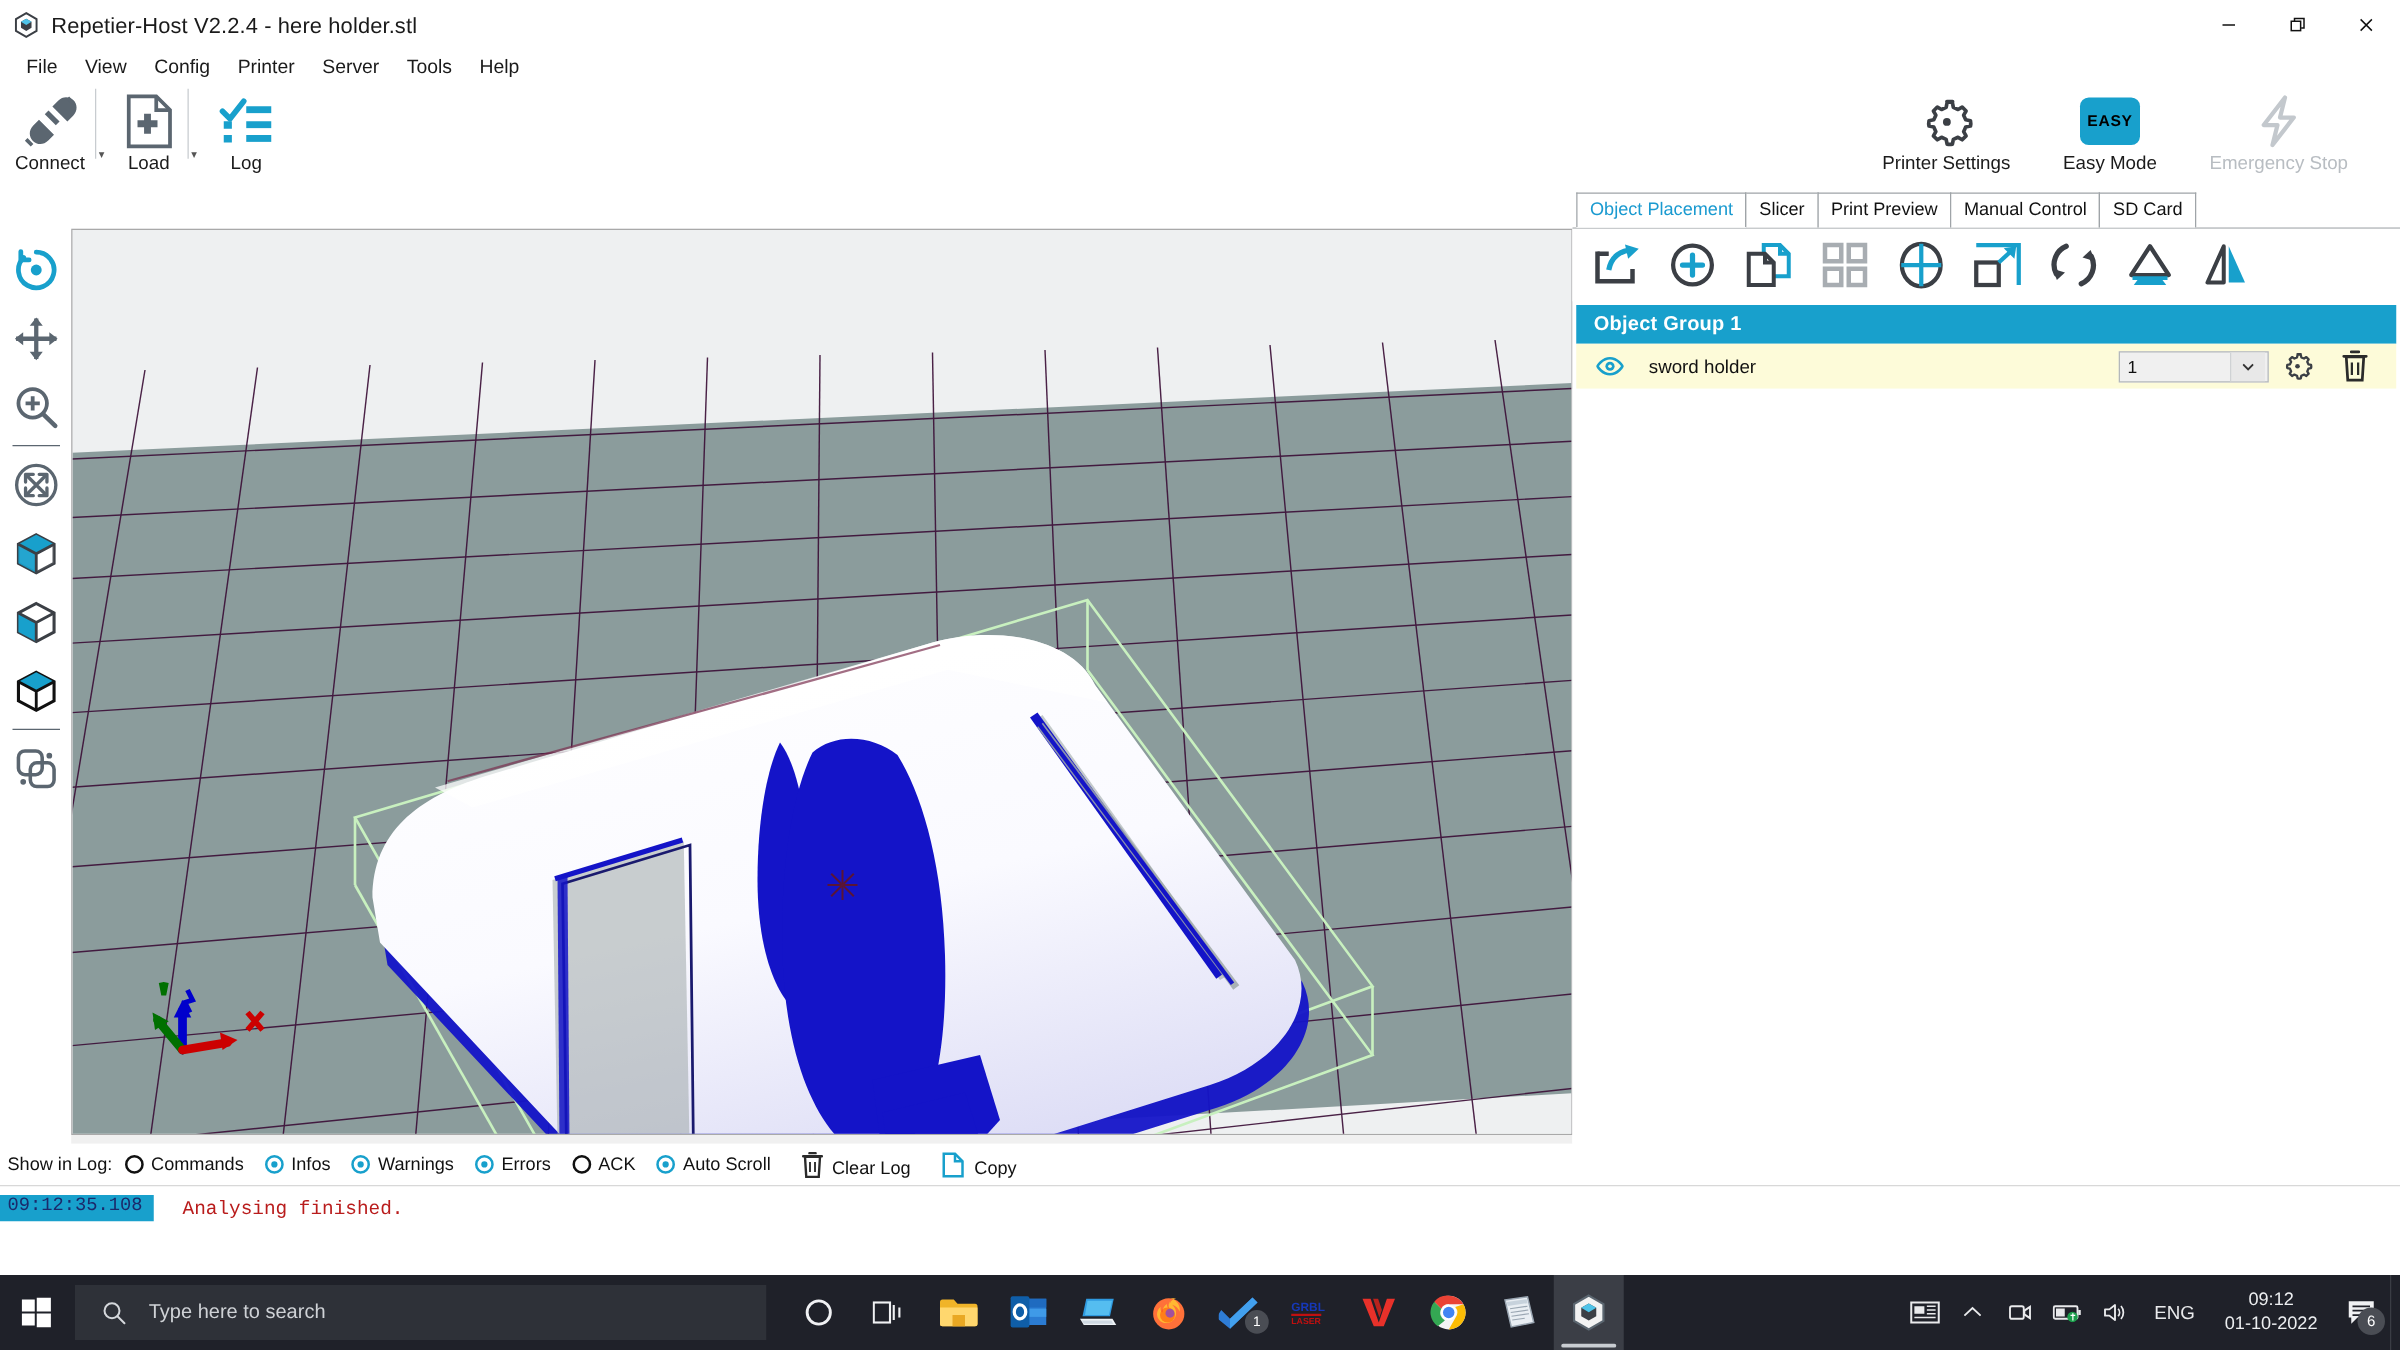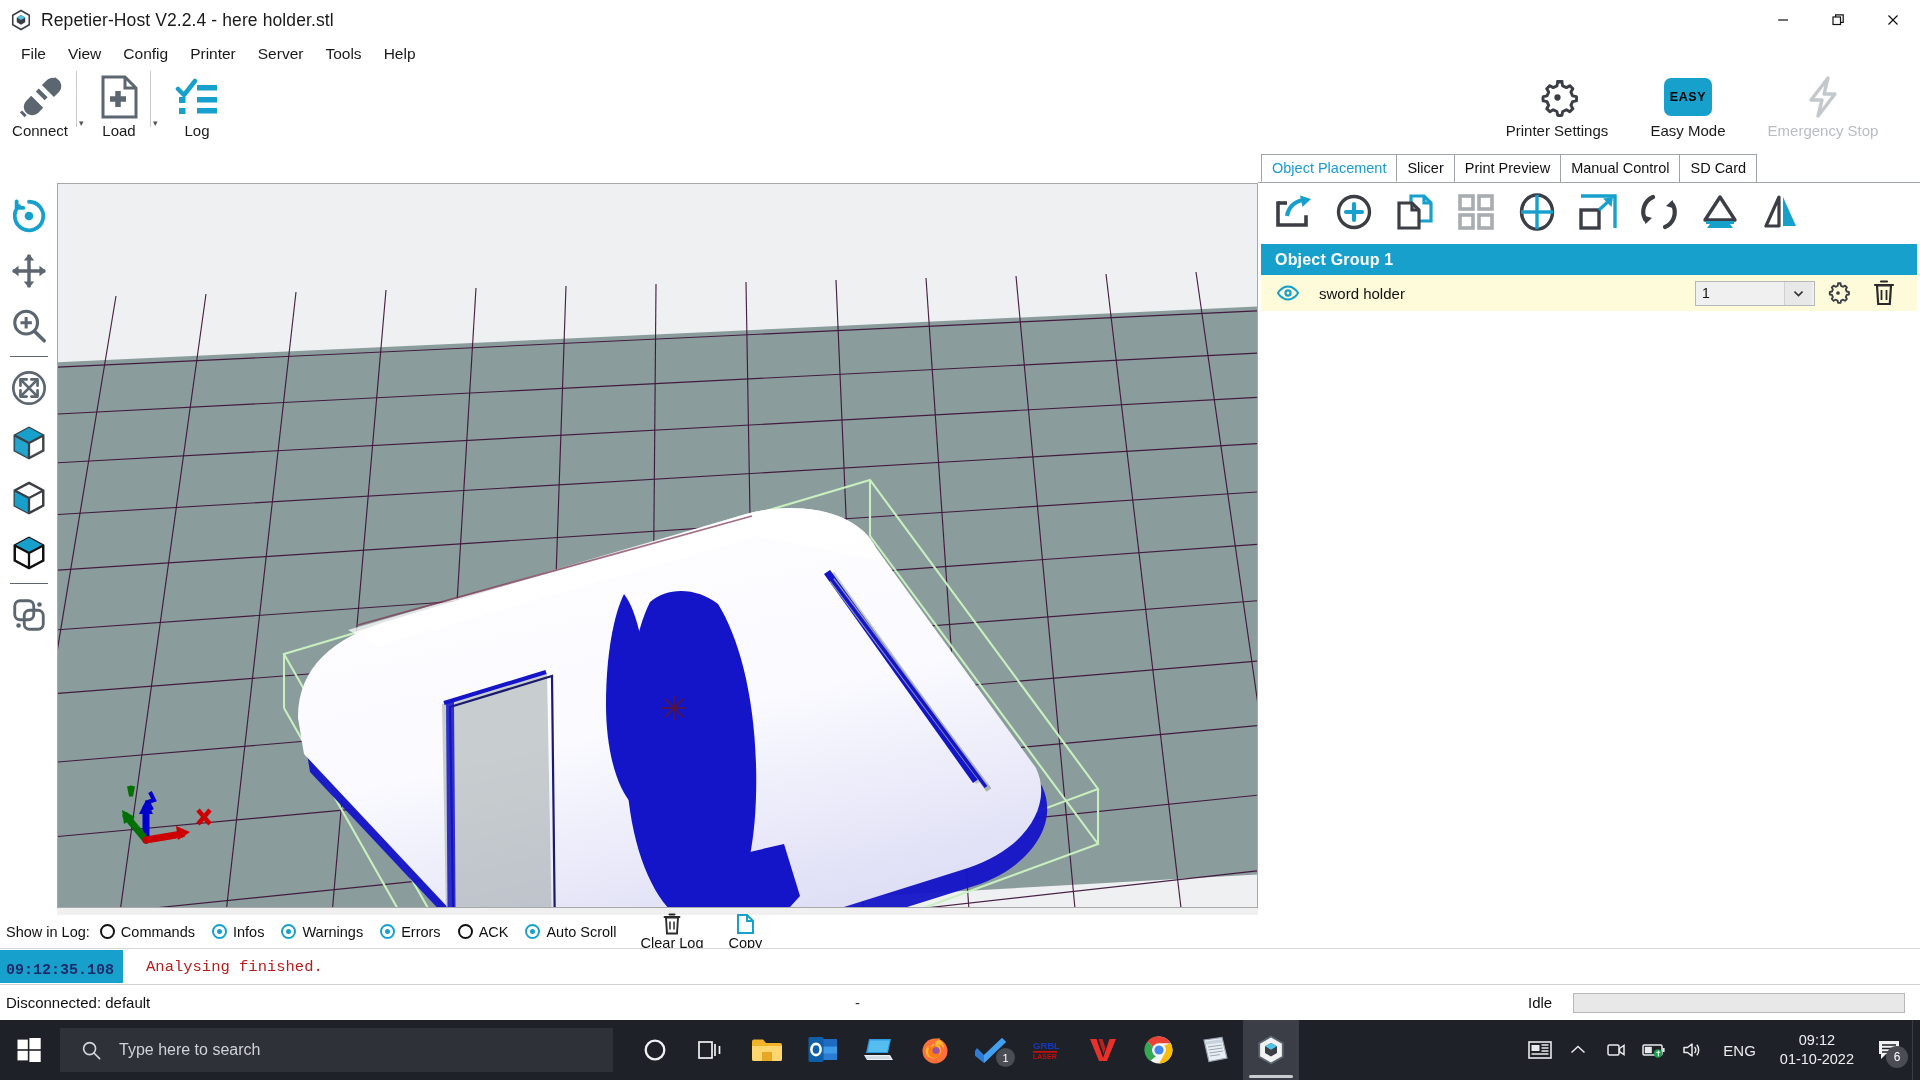--- a/index.html
+++ b/index.html
@@ -69,24 +69,24 @@
   .rpanel-body { height:622px; background:#fff; }
 
   
   .logbar { position:absolute; left:0; top:915px; width:1548px; height:33px; background:#fff; display:flex; align-items:center; padding-left:6px; gap:0; }
   .logbar-lbl { font-size:14.5px; color:#111; margin-right:10px; }
   .radio-item { display:flex; align-items:center; margin-right:17px; cursor:default; }
   .radio { width:15px; height:15px; border-radius:50%; border:2px solid #111; margin-right:6px; position:relative; flex:none; }
   .radio.on { border-color:#18a0cc; }
   .radio.on:after { content:""; position:absolute; left:3px; top:3px; width:5px; height:5px; border-radius:50%; background:#18a0cc; }
   .radio-lbl { font-size:14.5px; color:#111; }
-  .logbtn { display:flex; align-items:center; margin-right:18px; cursor:default;flex-direction:column; }
+  .logbtn { display:flex; align-items:flex-end; margin-right:18px; cursor:default; }
   .logbtn span { font-size:14.5px; color:#111; margin-left:7px; }
   .logarea { position:absolute; left:0; top:948px; width:1920px; height:36px; background:#fff; border-top:1px solid #d8d8d8; display:flex; align-items:center; }
-  .log-time { background:#18a0cc; color:#1b2a6b; font-family:"Liberation Mono", monospace; font-size:15px; padding:12px 9px 4px 6px; letter-spacing:0;font-weight:bold; }
+  .log-time { background:#18a0cc; color:#1b2a6b; font-family:"Liberation Mono", monospace; font-size:15px; padding:0 9px 4px 6px; letter-spacing:0; }
   .log-msg { font-family:"Liberation Mono", monospace; font-size:15.5px; color:#b91c1c; margin-left:23px; }
 
   
   .statusbar { position:absolute; left:0; top:984px; width:1920px; height:36px; background:#fff; border-top:1px solid #d0d0d0; display:flex; align-items:center; }
   .st-left { font-size:15px; color:#111; margin-left:6px; }
   .st-mid { position:absolute; left:855px; font-size:15px; color:#333; }
   .st-idle { position:absolute; left:1528px; font-size:15px; color:#111; }
   .st-prog { position:absolute; left:1573px; top:8px; width:332px; height:20px; border:1px solid #b8b8b8; background:#e8e8e8; }
 
   
@@ -613,26 +613,20 @@
       </span>
       <span>Copy</span>
     </div>
   </div>
 
   <div class="logarea">
     <span class="log-time">09:12:35.108</span>
     <span class="log-msg">Analysing finished.</span>
   </div>
 
-  <div class="statusbar">
-    <span class="st-left">Disconnected: default</span>
-    <span class="st-mid">-</span>
-    <span class="st-idle">Idle</span>
-    <div class="st-prog"></div>
-  </div>
 
   <div class="taskbar">
 
     <div class="tb-start">
       <svg width="24" height="24" viewBox="0 0 24 24">
         <rect x="0.5" y="1.6" width="10.3" height="9.6" fill="#fff"></rect>
         <rect x="12.4" y="0" width="11.3" height="11.2" fill="#fff"></rect>
         <rect x="0.5" y="12.8" width="10.3" height="9.6" fill="#fff"></rect>
         <rect x="12.4" y="12.8" width="11.3" height="11.2" fill="#fff"></rect>
       </svg>

